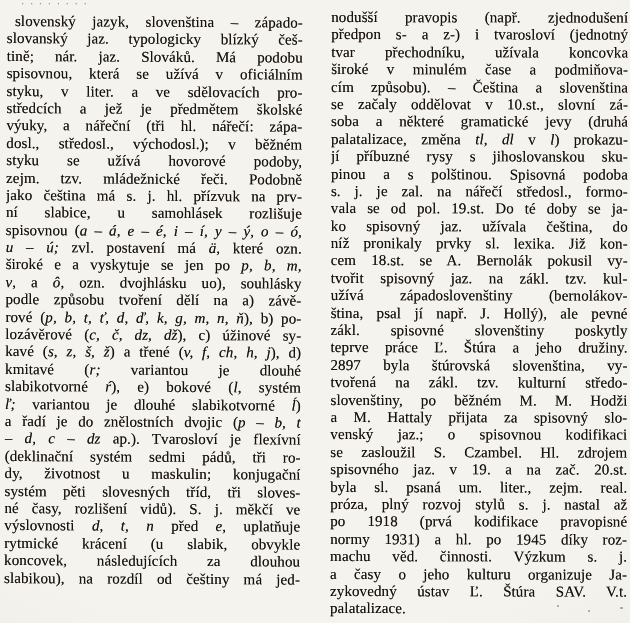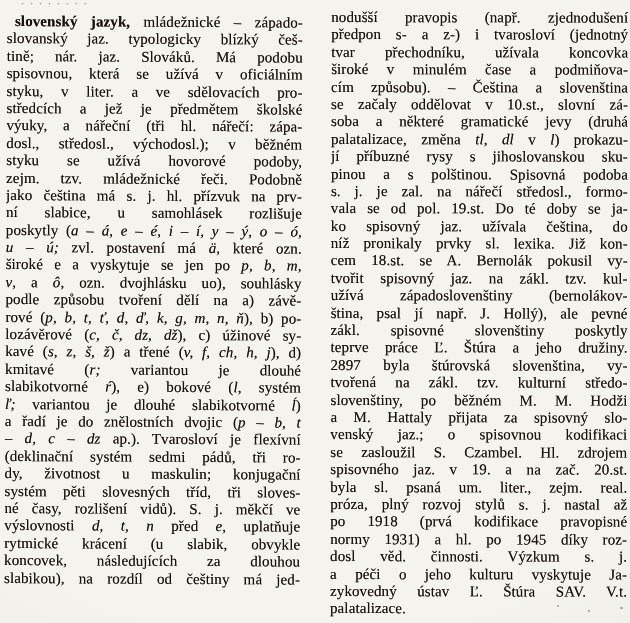--- a/index.html
+++ b/index.html
@@ -20,53 +20,53 @@
   .col-left  { left:4px;  top:13px; width:296px; transform:rotate(0.3deg);  transform-origin:bottom left; }
   .col-right { left:330px; top:9px; width:297px; transform:rotate(0.12deg); transform-origin:bottom left; }
   .line {
     height:17.4px; overflow:hidden;
     text-align:justify; text-align-last:justify;
     letter-spacing:0.1px; word-spacing:0.5px;
     text-shadow:0 0 0.45px rgba(23,16,8,0.65);
     white-space:normal;
   }
   .line.nj { text-align-last:left; }
-  .b { font-weight:bold;margin-top:24px; }
+  .b { font-weight:normal;margin-top:24px; }
   .i { font-style:italic; }
   .artifact-dots {
     position:absolute; left:20px; top:-1px;
     color:#8f8c82; font-size:9px; letter-spacing:3.5px;
     font-family:"DejaVu Sans Mono", monospace;
   }
   .speck {
     position:absolute; background:#6e6a60; border-radius:50%; opacity:0.65;
   }
   .speck1 { left:557px; top:605px; width:2px; height:2px; }
   .speck2 { left:588px; top:610px; width:2px; height:2px; }
   .speck3 { left:620px; top:607px; width:3px; height:2px; }
 </style>
 </head>
 <body>
 
 <div class="page">
   <div class="artifact-dots">········</div>
   <div class="col col-left">
-      <div class="line" style="text-indent: 8px;"><span class="b">slovenský jazyk,</span><span> mládežnické – západo-</span></div>
+      <div class="line" style="text-indent: 8px;"><span class="b">slovenský jazyk,</span><span> slovenština – západo-</span></div>
       <div class="line"><span>slovanský jaz. typologicky blízký češ-</span></div>
       <div class="line"><span>tině; nár. jaz. Slováků. Má podobu</span></div>
       <div class="line"><span>spisovnou, která se užívá v oficiálním</span></div>
       <div class="line"><span>styku, v liter. a ve sdělovacích pro-</span></div>
       <div class="line"><span>středcích a jež je předmětem školské</span></div>
       <div class="line"><span>výuky, a nářeční (tři hl. nářečí: zápa-</span></div>
       <div class="line"><span>dosl., středosl., východosl.); v běžném</span></div>
       <div class="line"><span>styku se užívá hovorové podoby,</span></div>
       <div class="line"><span>zejm. tzv. mládežnické řeči. Podobně</span></div>
       <div class="line"><span>jako čeština má s. j. hl. přízvuk na prv-</span></div>
       <div class="line"><span>ní slabice, u samohlásek rozlišuje</span></div>
-      <div class="line"><span>poskytly (</span><span class="i">a – á, e – é, i – í, y – ý, o – ó,</span></div>
+      <div class="line"><span>spisovnou (</span><span class="i">a – á, e – é, i – í, y – ý, o – ó,</span></div>
       <div class="line"><span class="i">u – ú;</span><span> zvl. postavení má </span><span class="i">ä</span><span>, které ozn.</span></div>
       <div class="line"><span>široké e a vyskytuje se jen po </span><span class="i">p, b, m,</span></div>
       <div class="line"><span class="i">v</span><span>, a </span><span class="i">ô</span><span>, ozn. dvojhlásku uo), souhlásky</span></div>
       <div class="line"><span>podle způsobu tvoření dělí na a) závě-</span></div>
       <div class="line"><span>rové (</span><span class="i">p, b, t, ť, d, ď, k, g, m, n, ň</span><span>), b) po-</span></div>
       <div class="line"><span>lozávěrové (</span><span class="i">c, č, dz, dž</span><span>), c) úžinové sy-</span></div>
       <div class="line"><span>kavé (</span><span class="i">s, z, š, ž</span><span>) a třené (</span><span class="i">v, f, ch, h, j</span><span>), d)</span></div>
       <div class="line"><span>kmitavé (</span><span class="i">r;</span><span> variantou je dlouhé</span></div>
       <div class="line"><span>slabikotvorné </span><span class="i">ŕ</span><span>), e) bokové (</span><span class="i">l</span><span>, systém</span></div>
       <div class="line"><span class="i">ľ;</span><span> variantou je dlouhé slabikotvorné </span><span class="i">ĺ</span><span>)</span></div>
@@ -106,21 +106,21 @@
       <div class="line"><span>tvořená na zákl. tzv. kulturní středo-</span></div>
       <div class="line"><span>slovenštiny, po běžném M. M. Hodži</span></div>
       <div class="line"><span>a M. Hattaly přijata za spisovný slo-</span></div>
       <div class="line"><span>venský jaz.; o spisovnou kodifikaci</span></div>
       <div class="line"><span>se zasloužil S. Czambel. Hl. zdrojem</span></div>
       <div class="line"><span>spisovného jaz. v 19. a na zač. 20.st.</span></div>
       <div class="line"><span>byla sl. psaná um. liter., zejm. real.</span></div>
       <div class="line"><span>próza, plný rozvoj stylů s. j. nastal až</span></div>
       <div class="line"><span>po 1918 (prvá kodifikace pravopisné</span></div>
       <div class="line"><span>normy 1931) a hl. po 1945 díky roz-</span></div>
-      <div class="line"><span>dosl věd. činnosti. Výzkum s. j.</span></div>
-      <div class="line"><span>a péči o jeho kulturu vyskytuje Ja-</span></div>
+      <div class="line"><span>machu věd. činnosti. Výzkum s. j.</span></div>
+      <div class="line"><span>a časy o jeho kulturu organizuje Ja-</span></div>
       <div class="line"><span>zykovedný ústav Ľ. Štúra SAV. V.t.</span></div>
       <div class="line nj"><span>palatalizace.</span></div>
     </div>
   <div class="speck speck1"></div>
   <div class="speck speck2"></div>
   <div class="speck speck3"></div>
 </div>
 
 </body></html>

